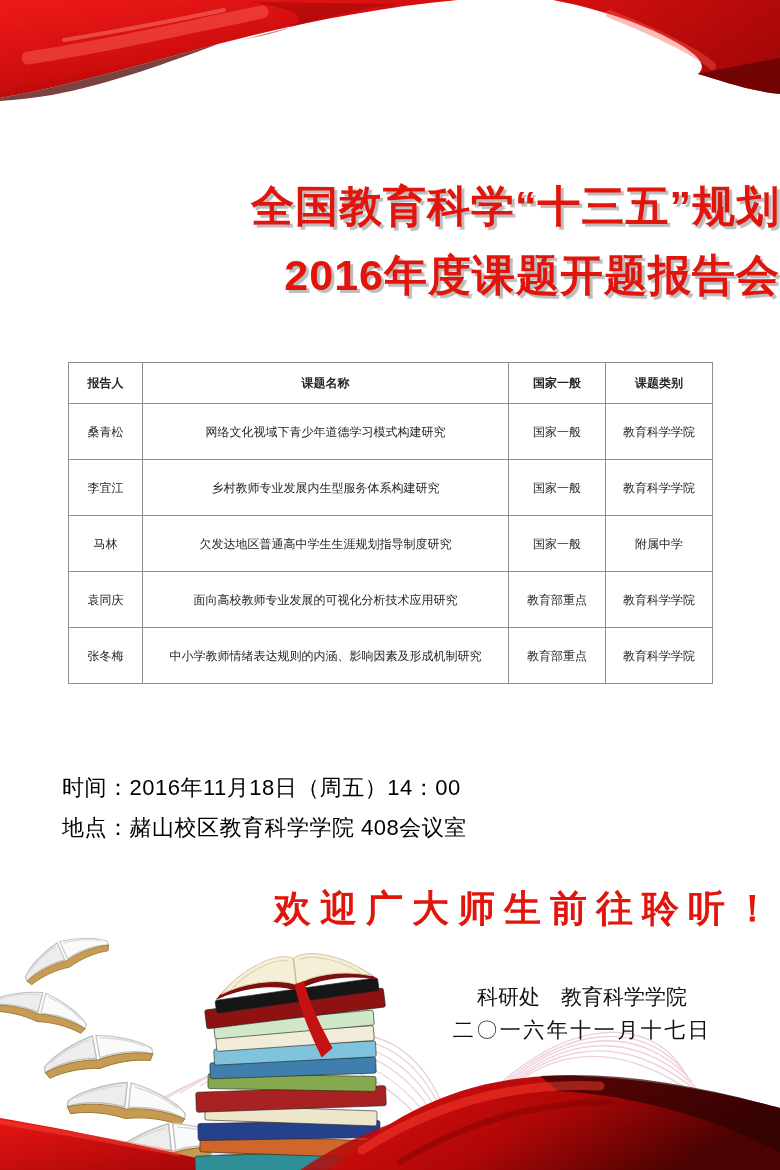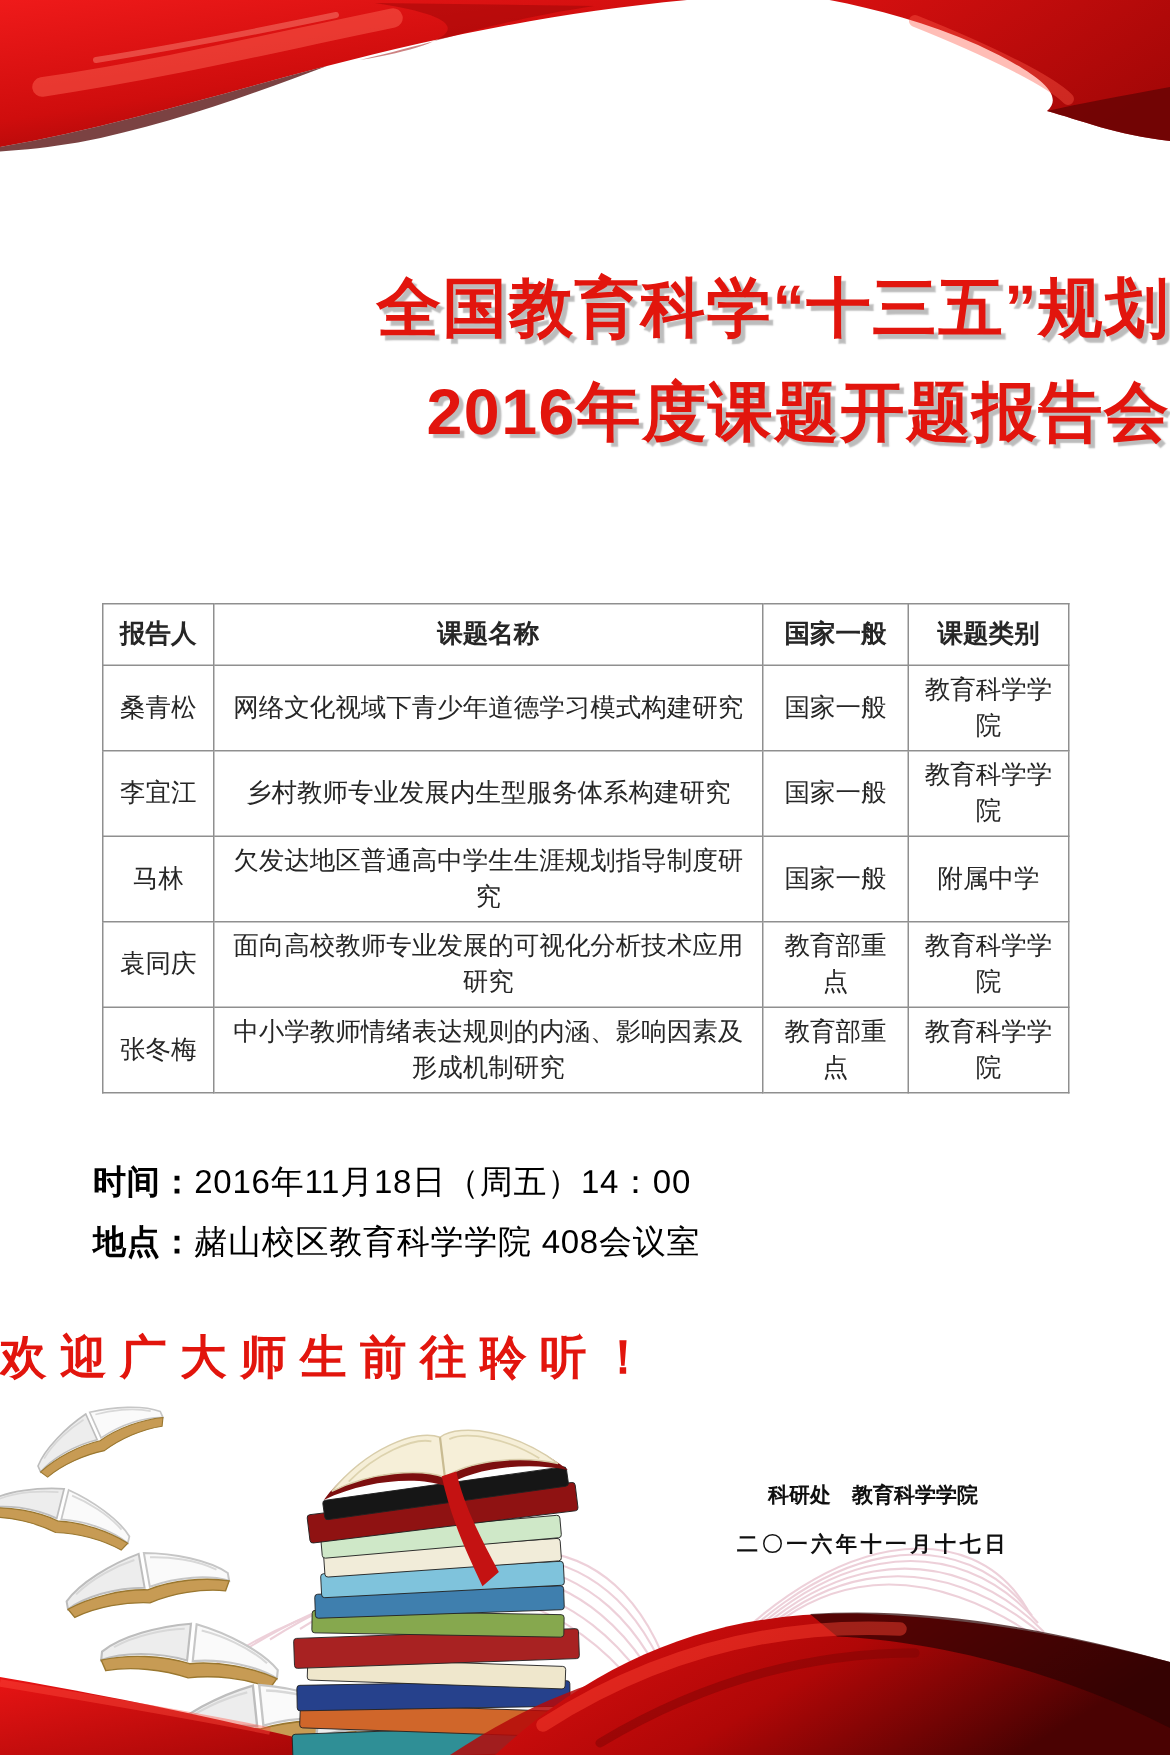--- a/index.html
+++ b/index.html
@@ -16,46 +16,46 @@
     position:absolute;left:0;top:172px;width:780px;z-index:2;
     text-align:right;color:#e2150d;font-weight:bold;
     font-size:43px;line-height:69px;
     text-shadow:3px 3px 1px #bcbcbc;
     letter-spacing:1px;
   }
 
   .table-wrap{position:absolute;left:68px;top:362px;width:644px;z-index:2;}
   table.projects{
     border-collapse:collapse;table-layout:fixed;width:644px;
-    font-size:17px;color:#262626;margin-top:40px;
+    font-size:12px;color:#262626;
   }
   table.projects th,table.projects td{
     border:1px solid #8f8f8f;text-align:center;vertical-align:middle;
     padding:4px 8px;line-height:24px;word-break:break-all;
   }
   table.projects th{height:32px;font-weight:bold;}
   table.projects td{height:47px;}
   td.align-left{text-align:left;}
 
   .info{
     position:absolute;left:62px;top:768px;z-index:2;
     font-size:22px;color:#000;line-height:40px;letter-spacing:0.5px;
   }
-  .info .lbl{font-weight:bold;}
+  .info .lbl{font-weight:normal;}
 
   .welcome{
     position:absolute;left:0;top:884px;width:780px;z-index:2;
-    text-align:left;color:#e2150d;font-weight:bold;
-    font-size:31px;letter-spacing:9px;
+    text-align:right;color:#e2150d;font-weight:bold;
+    font-size:37px;letter-spacing:9px;
   }
 
   .signature{
     position:absolute;right:48px;top:980px;width:300px;z-index:2;
-    text-align:center;color:#101010;font-weight:bold;
-    font-size:14px;line-height:33px;white-space:nowrap;
+    text-align:center;color:#101010;font-weight:normal;
+    font-size:21px;line-height:33px;white-space:nowrap;
   }
   .signature .sig2{letter-spacing:2.5px;}
 </style>
 </head>
 <body>
 
 <div class="poster">
 
   <svg class="deco top" width="780" height="160" viewBox="0 0 780 160">
     <defs>

